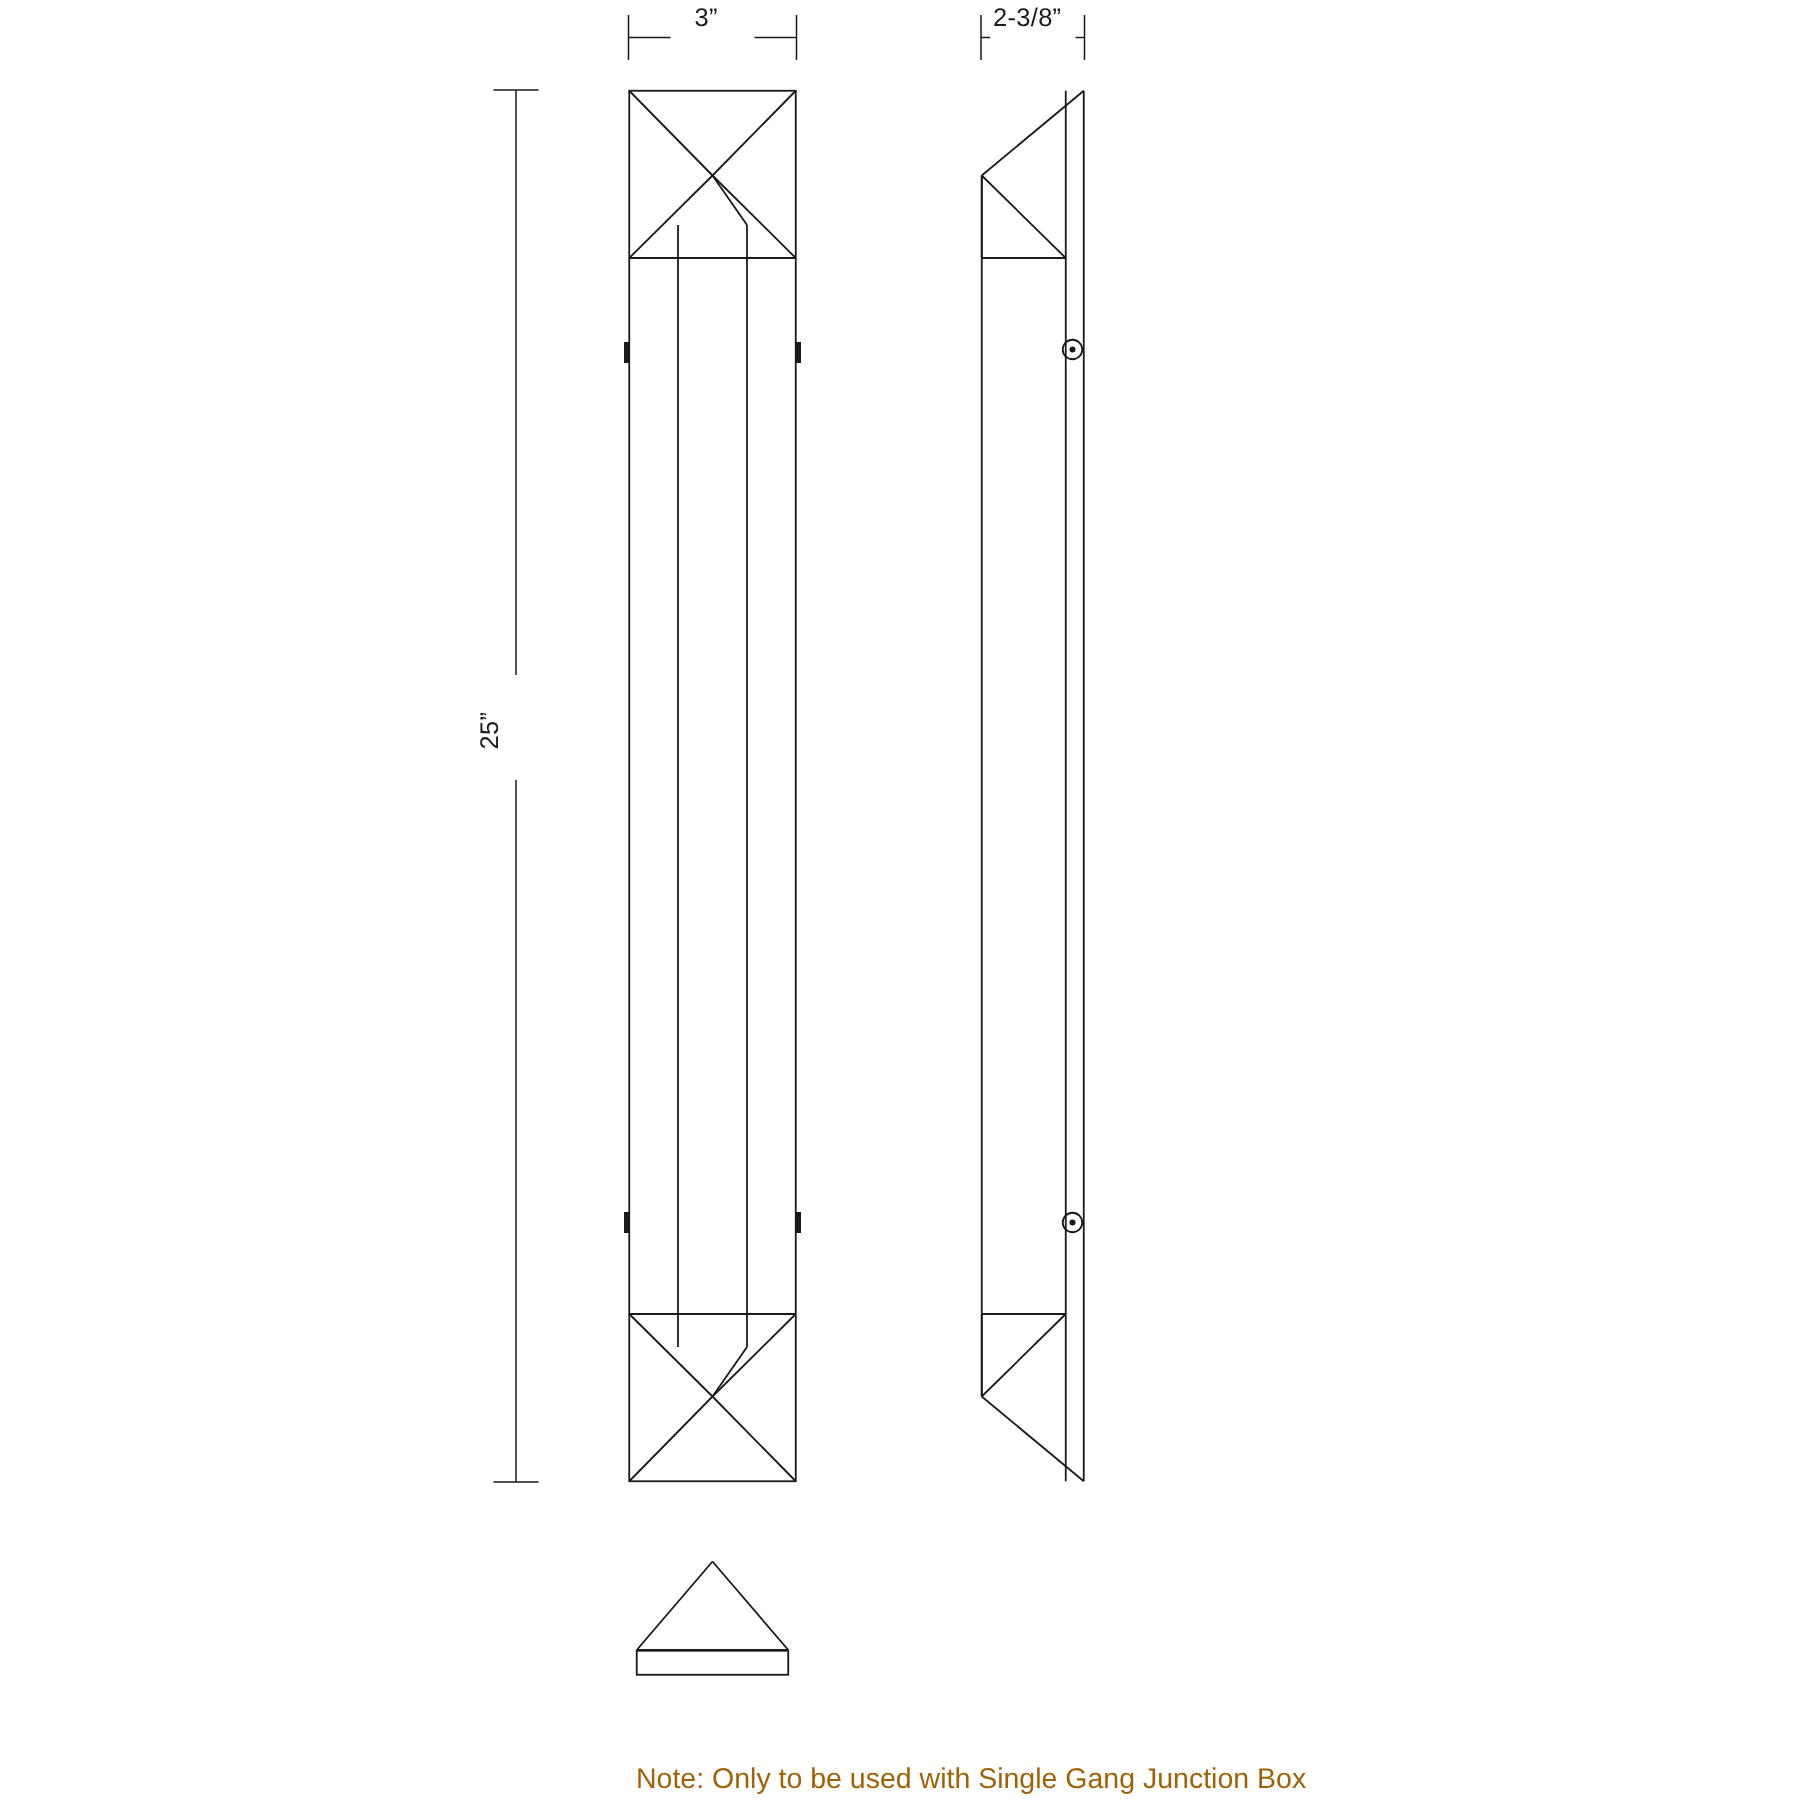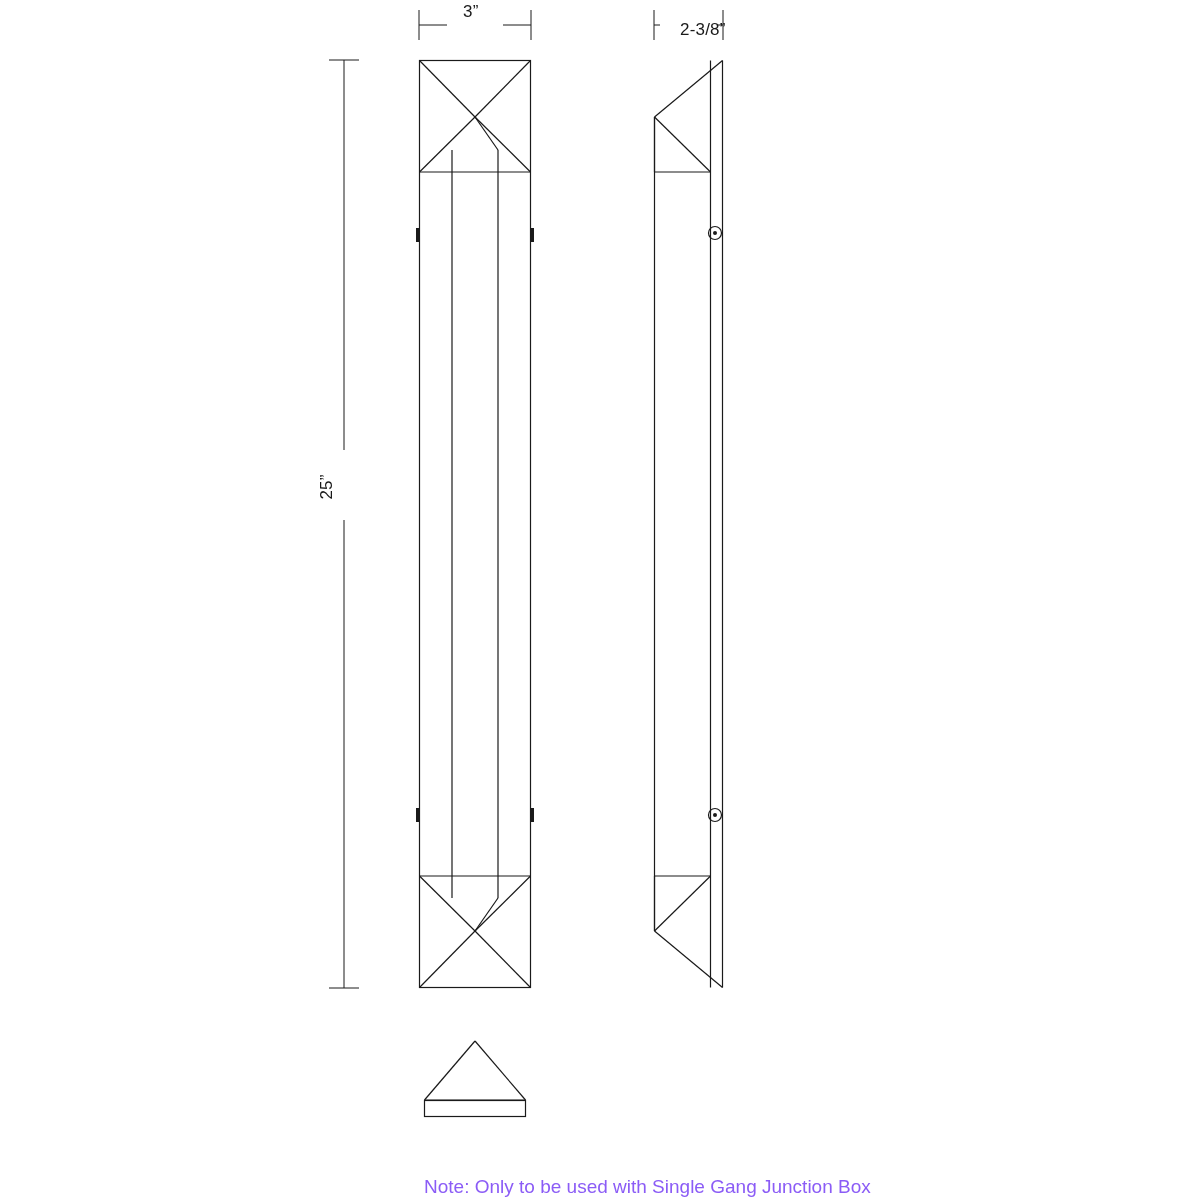--- a/index.html
+++ b/index.html
@@ -36,21 +36,21 @@
     white-space: nowrap;
     letter-spacing: 0.2px;
   }
   .dim-label.rot {
     transform: rotate(-90deg);
     transform-origin: 50% 50%;
   }
   .note {
     position: absolute;
     font-size: 19px;
-    color: #8b5cf6;
+    color: #a16207;
     white-space: nowrap;
     text-align: center;
   }
 </style>
 </head>
 <body>
 
 <div class="sheet">
 
   <svg class="drawing" viewBox="0 0 1200 1200">
@@ -137,19 +137,19 @@
         <line x1="525.5" y1="1100" x2="475" y2="1041"></line>
         <line x1="424.5" y1="1100" x2="525.5" y2="1100"></line>
         <rect x="424.5" y="1100.5" width="101" height="16"></rect>
       </g>
 
     </g>
   </svg>
 
   <div class="dim-label" style="left:463px; top:2px;">3”</div>
 
-  <div class="dim-label" style="left:680px; top:2px;margin-top:18px;">2-3/8”</div>
+  <div class="dim-label" style="left:662px; top:2px;">2-3/8”</div>
 
   <div class="dim-label rot" style="left:305px; top:477px; width:44px; text-align:center;">25”</div>
 
   <div class="note" style="left:424px; top:1176px;">Note: Only to be used with Single Gang Junction Box</div>
 
 </div>
 
 </body></html>

